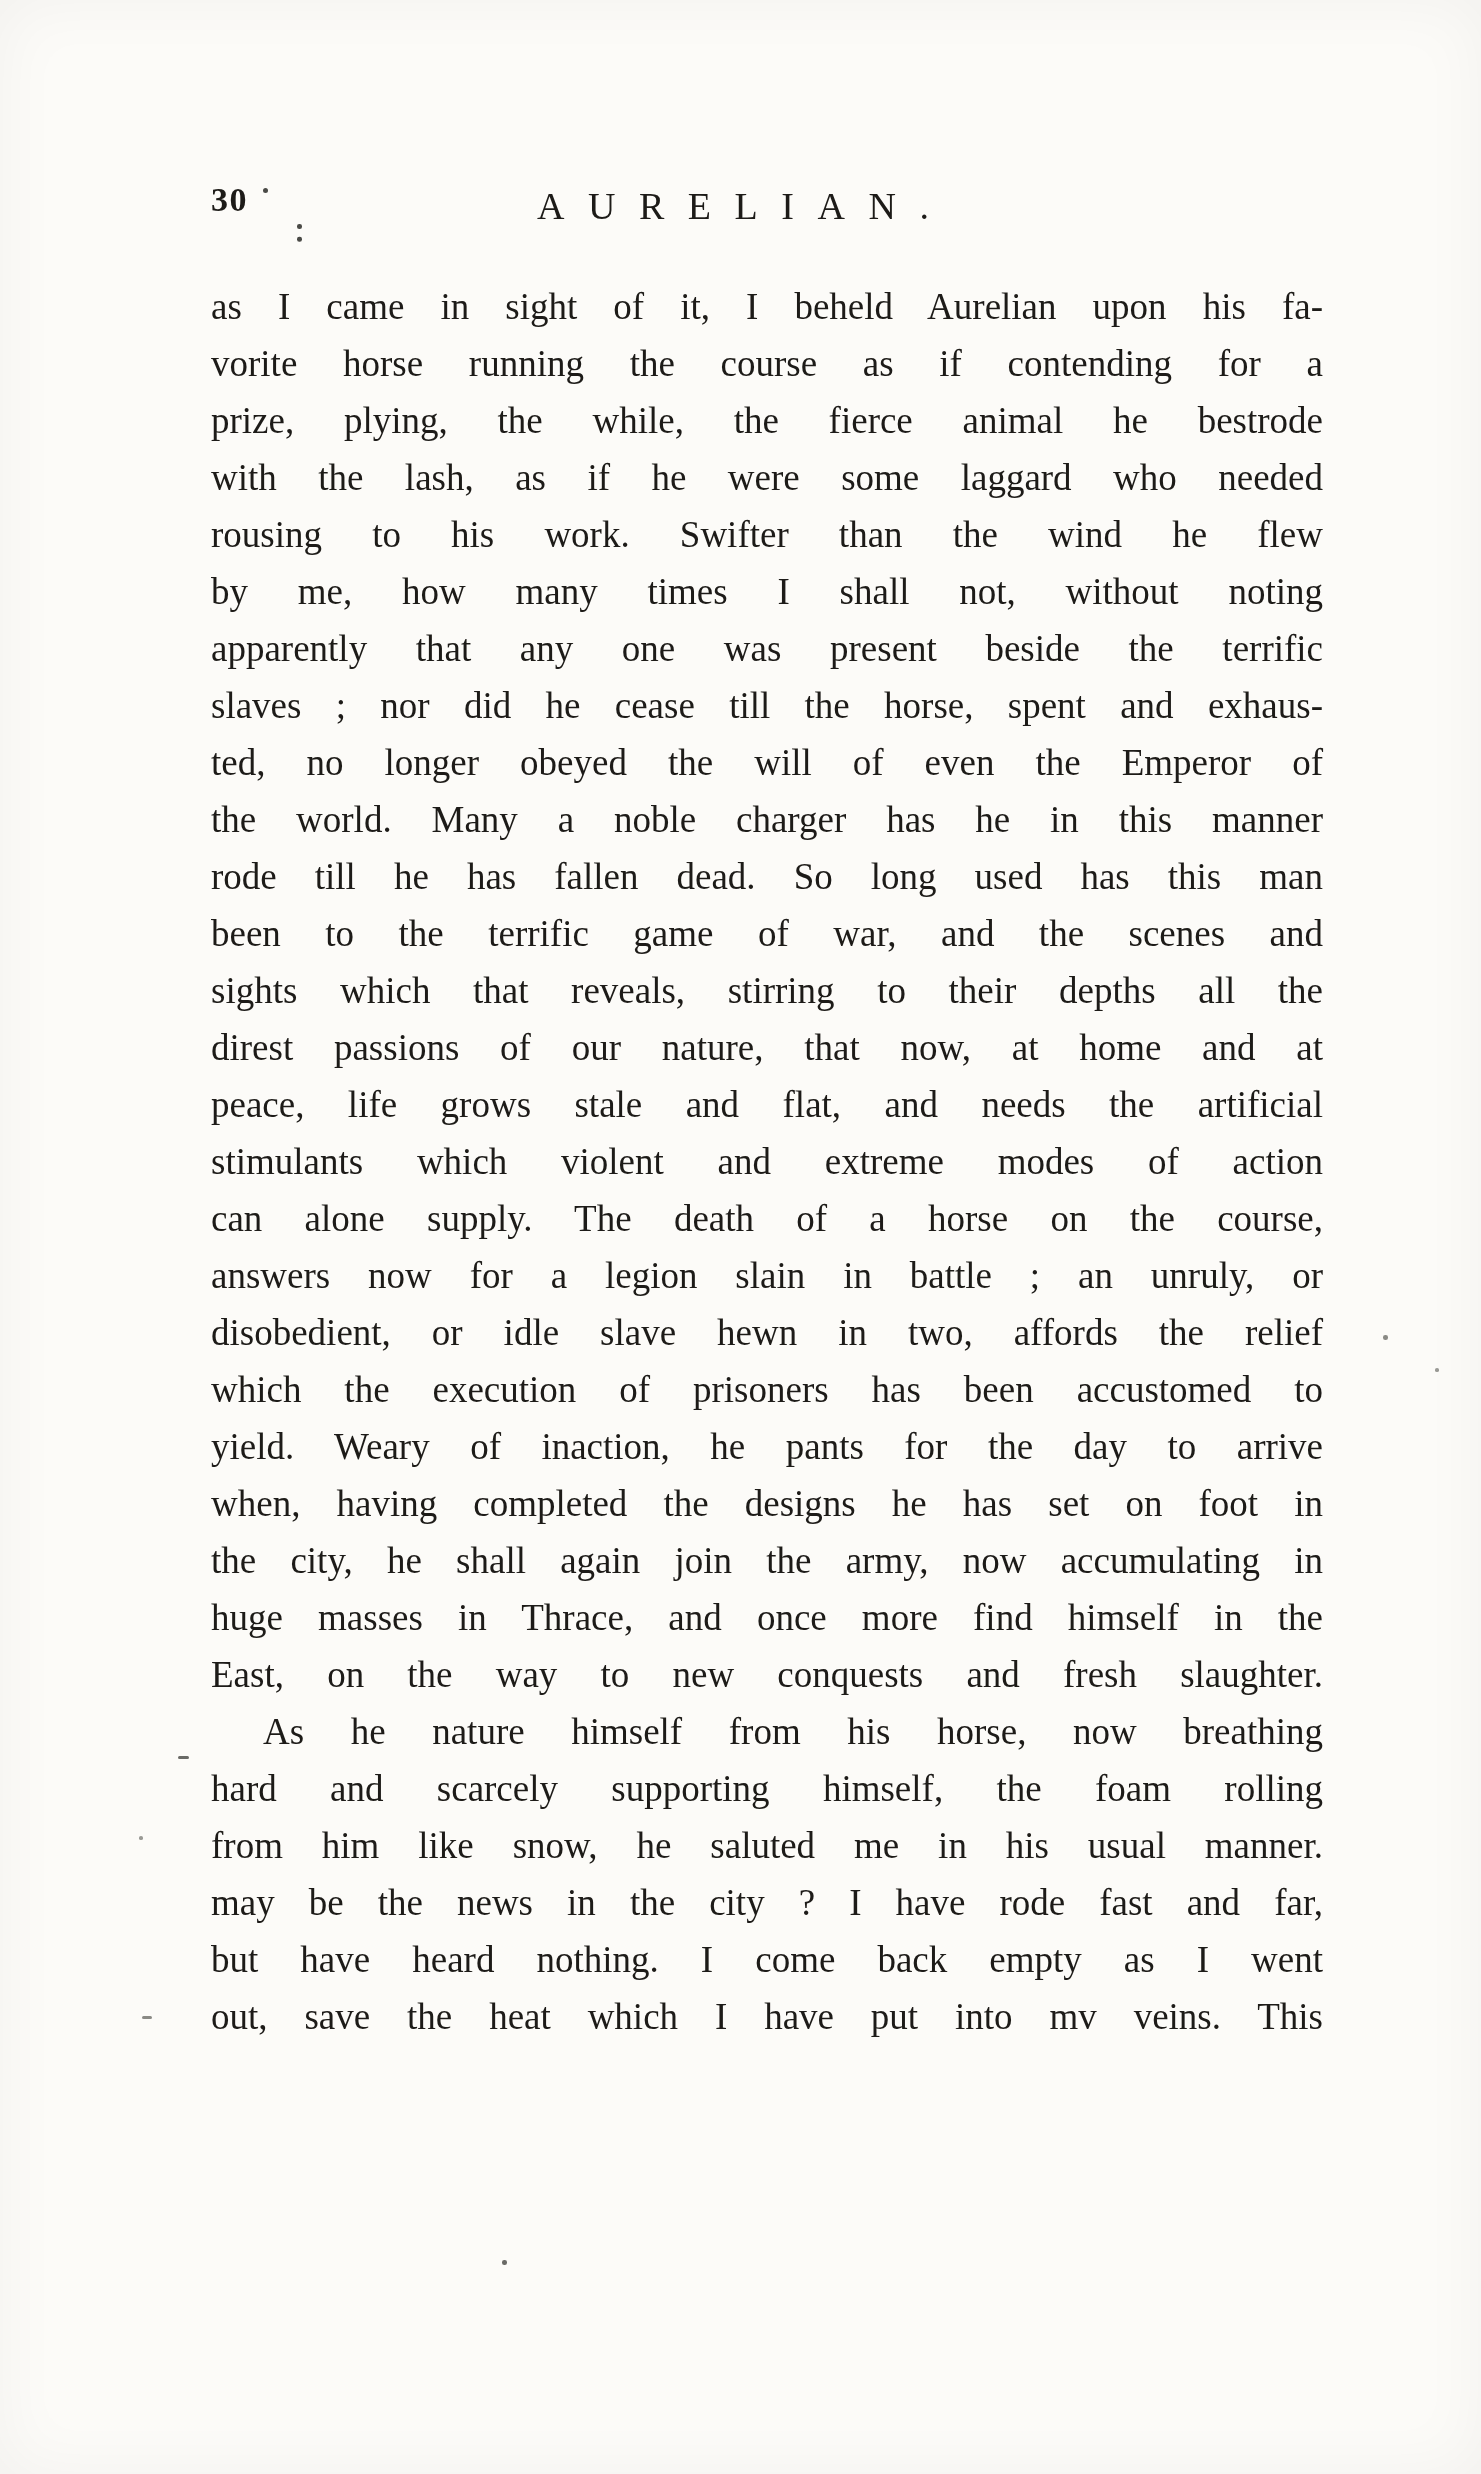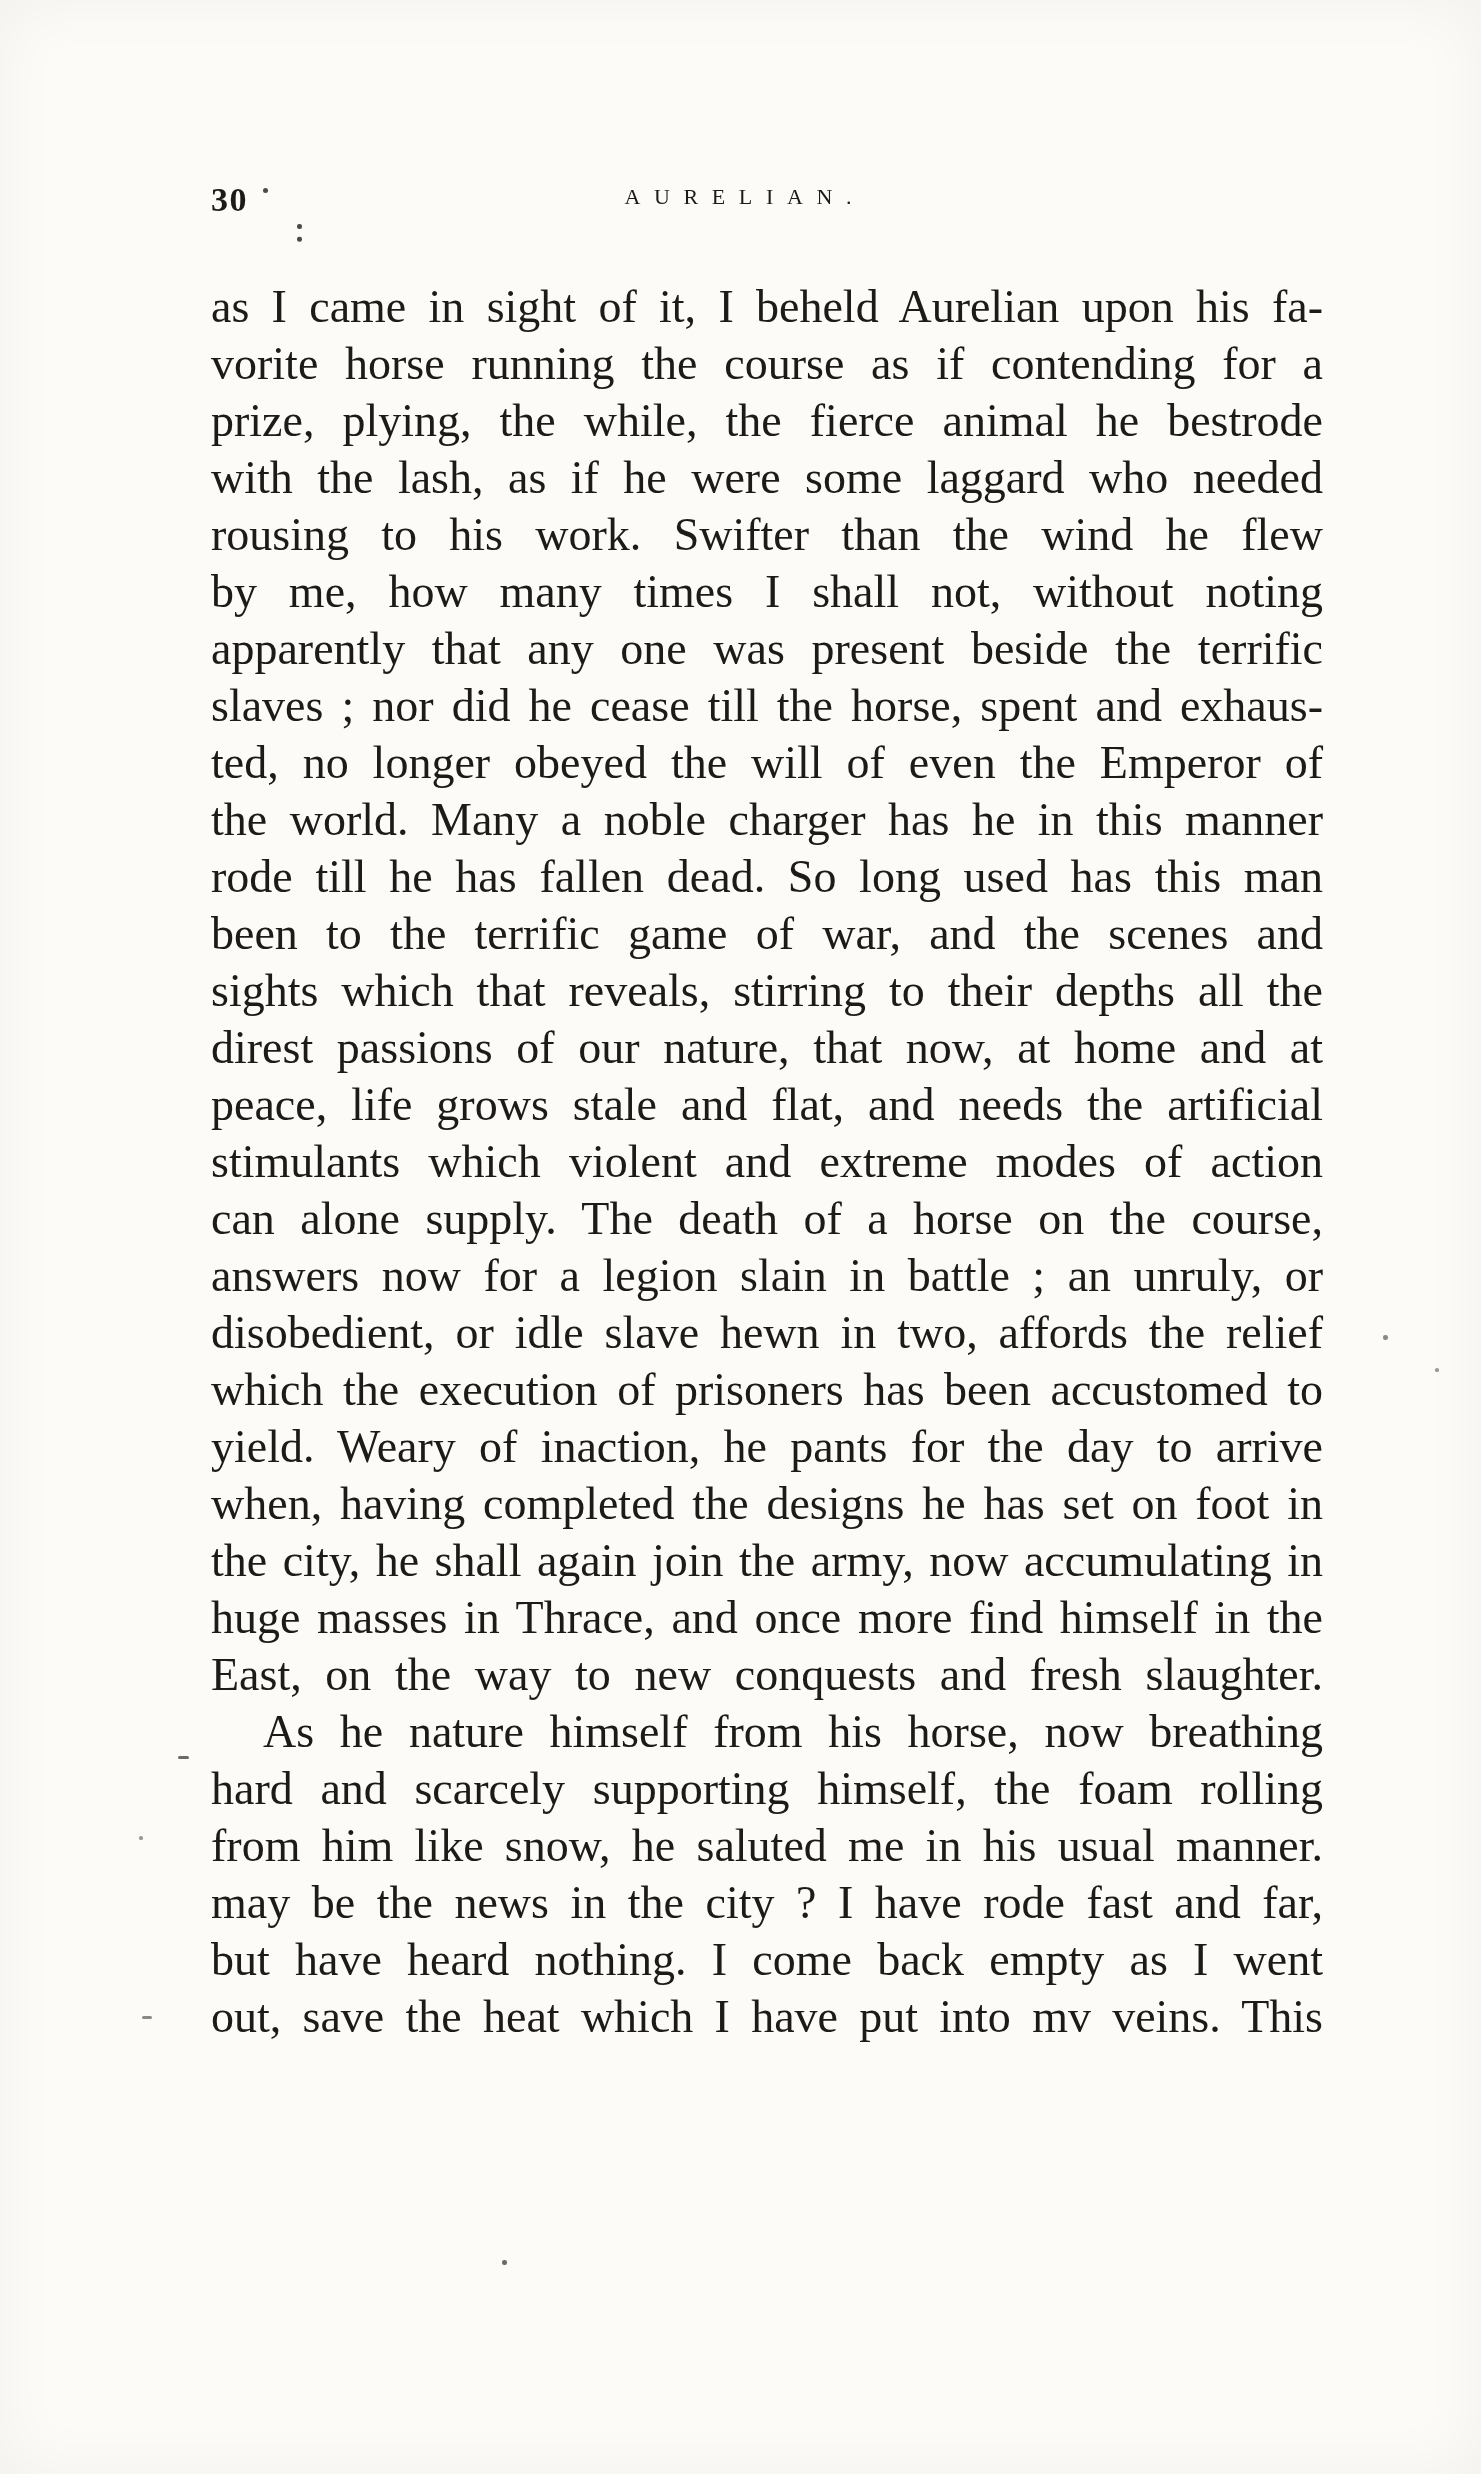--- a/index.html
+++ b/index.html
@@ -39,31 +39,31 @@
     top: 0;
     font-size: 34px;
     font-weight: bold;
     letter-spacing: 1.5px;
   }
   .running-title {
     position: absolute;
     left: 48%;
     top: 3px;
     transform: translateX(-50%);
-    font-size: 22px;
+    font-size: 38px;
     letter-spacing: 0.62em;
     white-space: nowrap;
   }
 
   .text-block {
     position: absolute;
     top: 278px;
     left: 211px;
     width: 1112px;
-    font-size: 46px;
+    font-size: 37px;
     line-height: 57px;
   }
   .line {
     text-align: justify;
     text-align-last: justify;
     -moz-text-align-last: justify;
     white-space: normal;
   }
   .line.indent {
     text-indent: 52px;

